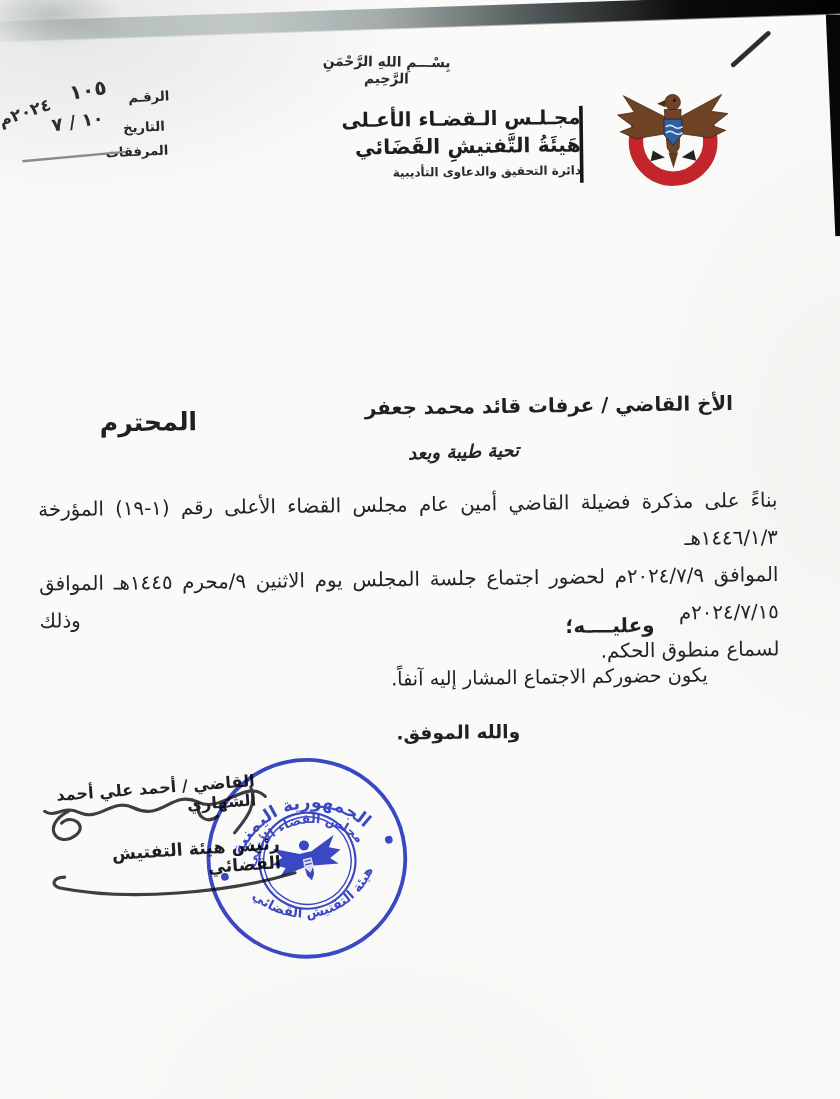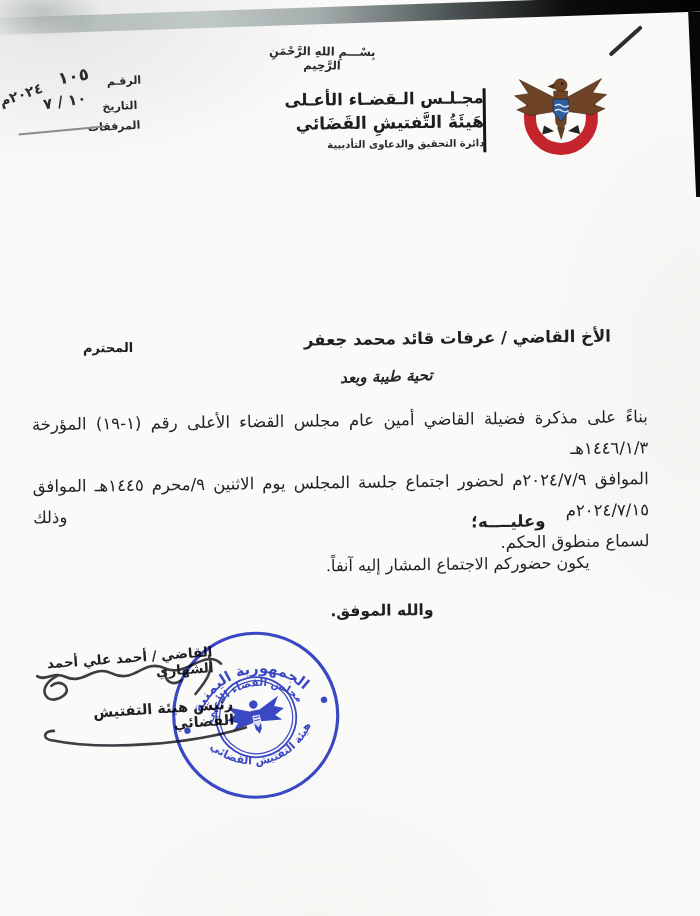--- a/index.html
+++ b/index.html
@@ -39,21 +39,21 @@
         color:#2a2a2e;transform:rotate(1.5deg);text-align:center;direction:rtl;}
   .org{position:absolute;right:212px;top:90px;width:200px;text-align:right;direction:rtl;}
   .org-l1{font-size:16.5px;font-weight:bold;letter-spacing:.5px;color:#1d1d22;}
   .org-l2{font-size:17px;font-weight:bold;margin-top:4px;color:#1d1d22;}
   .org-l3{font-size:10px;font-weight:bold;margin-top:6px;color:#2a2a2e;}
   .org-divider{position:absolute;left:487px;top:90px;width:2.5px;height:64px;background:#16161a;}
   .emblem{position:absolute;left:503px;top:68px;}
   
   .addressee{position:absolute;left:300px;top:330px;width:312px;text-align:right;direction:rtl;
         font-size:16.5px;font-weight:bold;}
-  .honorific{position:absolute;left:84px;top:337px;font-size:13px;font-weight:bold;}
+  .honorific{position:absolute;left:84px;top:337px;font-size:21px;font-weight:bold;}
   .greeting{position:absolute;left:322px;top:368px;width:130px;text-align:center;direction:rtl;
         font-size:15px;font-weight:bold;font-style:italic;transform:rotate(-1deg);color:#232328;}
   .body-par{position:absolute;left:32px;top:405px;width:616px;direction:rtl;font-size:16.5px;
         line-height:31px;color:#222227;}
   .bl-j{text-align:justify;text-align-last:justify;}
   .bl-r{text-align:right;}
   .therefore{position:absolute;left:470px;top:514px;width:180px;text-align:left;direction:rtl;
         font-size:16.5px;font-weight:bold;}
   .attendance{position:absolute;left:32px;top:556px;width:556px;text-align:right;direction:rtl;
         font-size:16px;}

